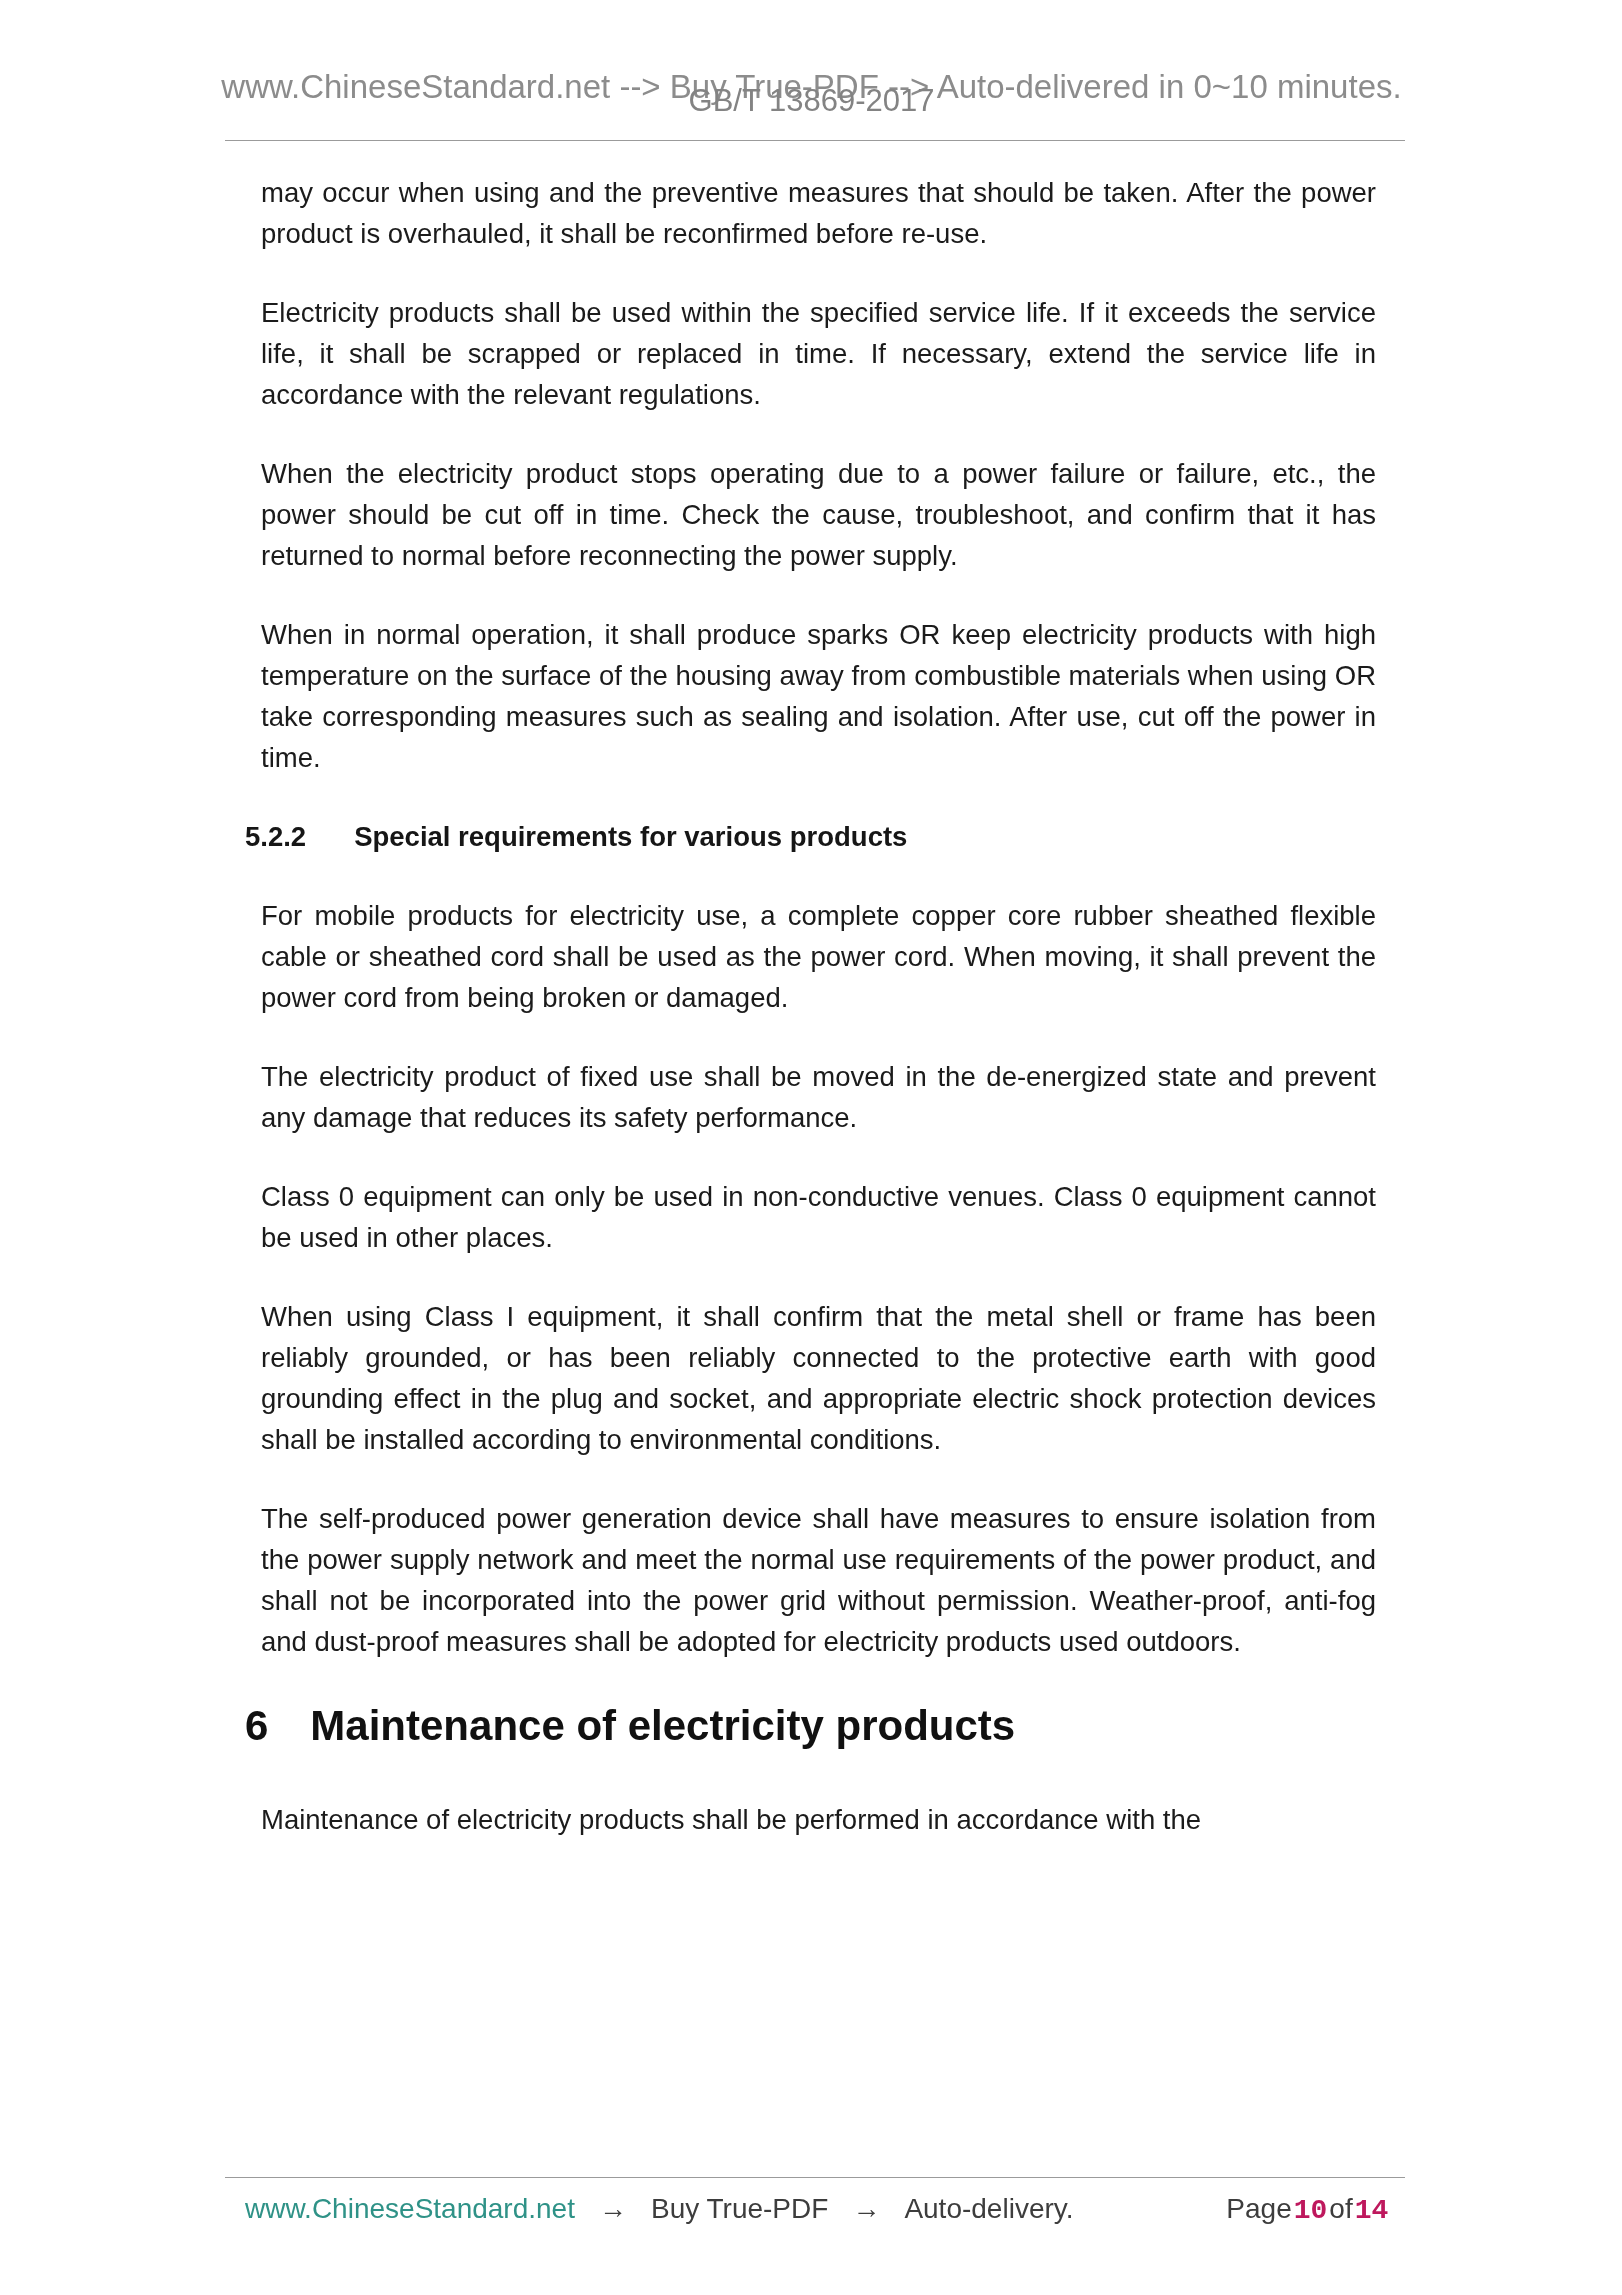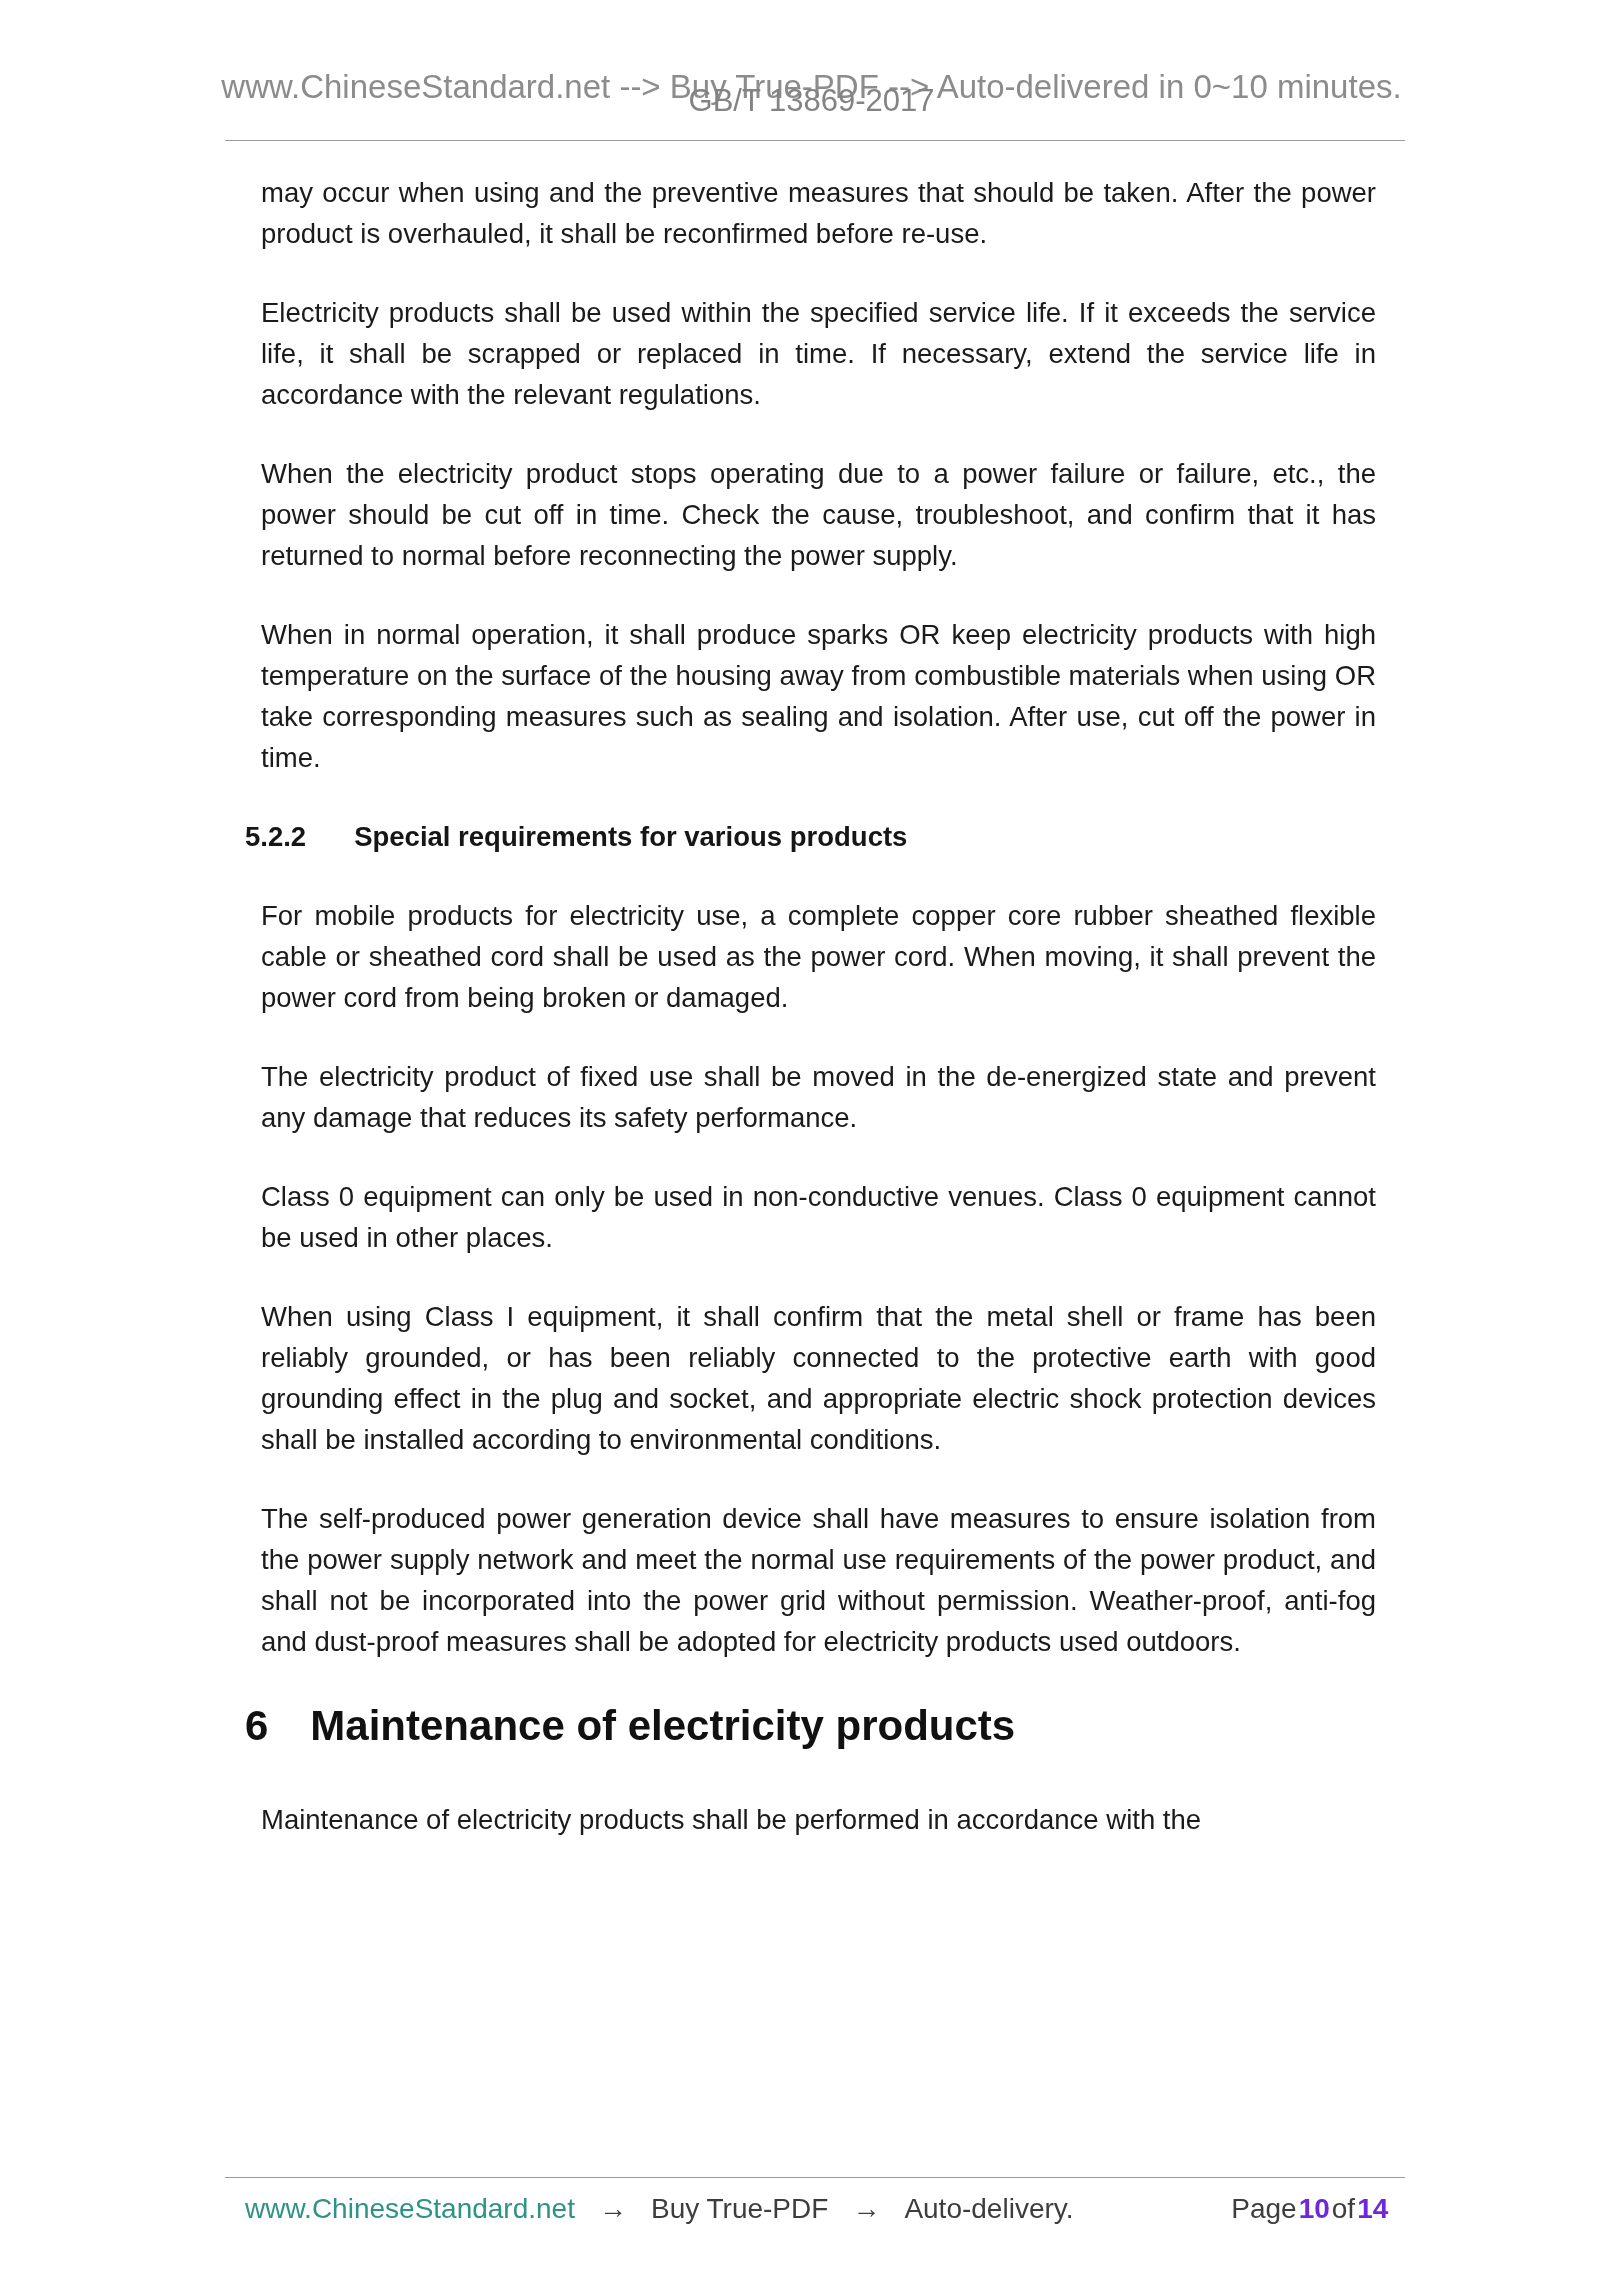--- a/index.html
+++ b/index.html
@@ -104,21 +104,21 @@
     color: #2f9287;
     text-decoration: none;
     cursor: pointer;
   }
   .footer-right {
     display: flex;
     gap: 2px;
     align-items: baseline;
     white-space: nowrap;
   }
-  .footer-right b { color: #6d28d9; }
+  .footer-right b { color: #be185d; font-family: Liberation Mono, monospace; }
 </style>
 </head>
 <body>
 
 <div class="page">
 
   <header>
     <div class="watermark">www.ChineseStandard.net --&gt; Buy True-PDF --&gt; Auto-delivered in 0~10 minutes.</div>
     <div class="doc-number">GB/T 13869-2017</div>
     <div class="rule header-rule"></div>

